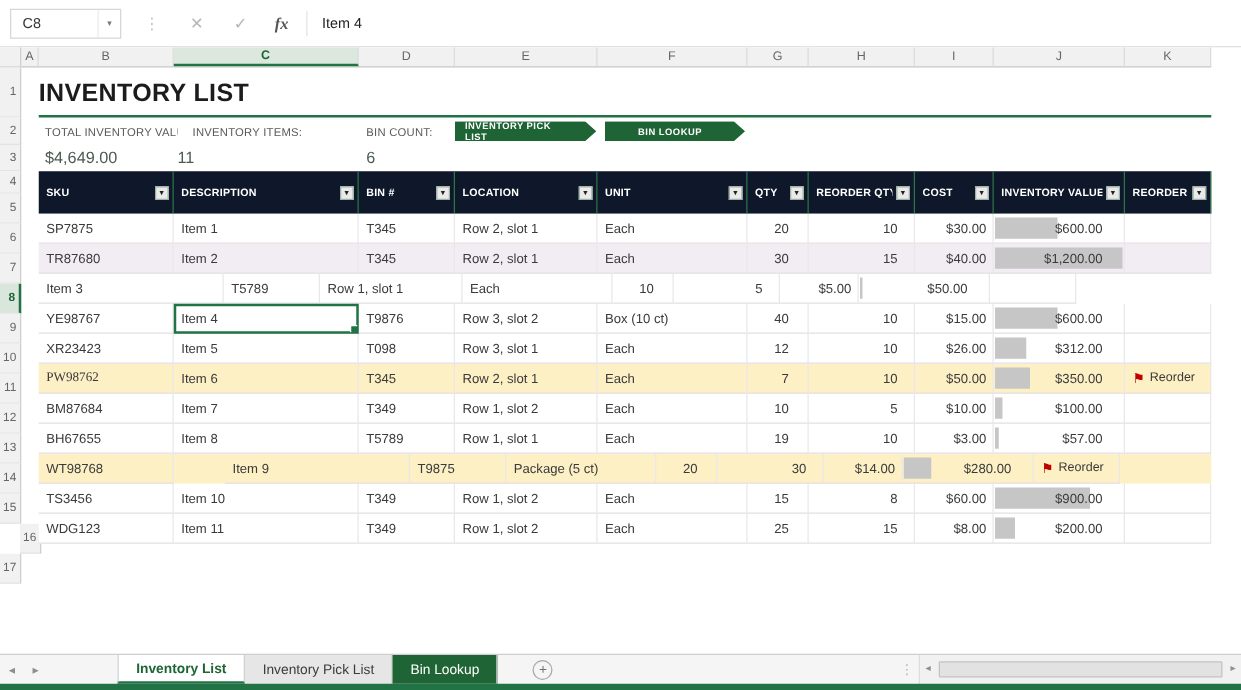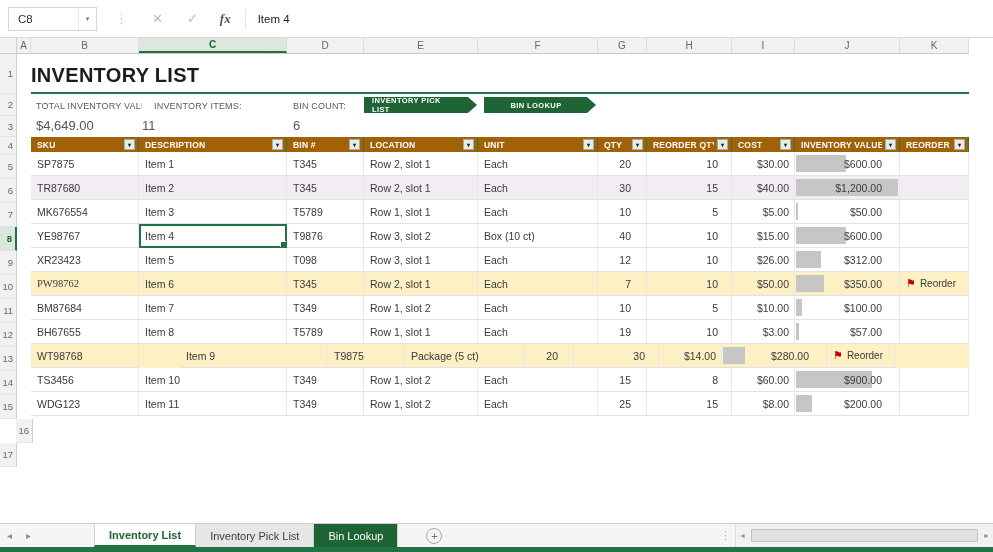--- a/index.html
+++ b/index.html
@@ -55,21 +55,21 @@
     clip-path:polygon(0 0, calc(100% - 9px) 0, 100% 50%, calc(100% - 9px) 100%, 0 100%); }
   .gbtn0 { left:347px; width:113px; }
   .gbtn1 { left:467px; width:112px; }
   .r3 { position:relative; height:21px; }
   .sum-value { position:absolute; top:0; height:21px; line-height:20px; font-size:13px;
     color:#4C5B51; }
   .val0 { left:19px; } .val1 { left:125px; } .val2 { left:276px; }
 
   
   .table { margin-left:14px; width:938px; }
-  .thead { display:flex; height:15px; background:#a16207; }
+  .thead { display:flex; height:34px; background:#0f172a; }
   .th { display:flex; align-items:center; justify-content:space-between;
     padding:0 3px 0 6px; color:#fff; font-size:8.5px; font-weight:bold; letter-spacing:.2px;
     border-right:1px solid #2B7547; overflow:hidden; white-space:nowrap; cursor:pointer; }
   .th span.hl { overflow:hidden; }
   .filter-box { flex:0 0 11px; height:11px; margin-left:3px; background:#EAEAEA;
     border:1px solid #9FB3A5; color:#222; font-size:6px; display:flex; align-items:center;
     justify-content:center; }
   .trow { display:flex; height:24px; background:#fff; }
   .trow.band { background:#F2EDF3; }
   .trow.yellow { background:#FDF0C5; }
@@ -252,21 +252,20 @@
               <div class="td num" style="width: 49px;">30</div>
               <div class="td rq" style="width: 85px;">15</div>
               <div class="td money" style="width: 63px;">$40.00</div>
               <div class="td value" style="width: 105px;">
                 <div class="bar" style="width: calc(100% - 2px);"></div>
                 <span>$1,200.00</span>
               </div>
               <div class="td reorder" style="width: 69px;"></div>
             </div>
             <div class="trow">
-              <div class="td" style="width: 108px;">MK676554</div>
               <div class="td" style="width: 148px;">Item 3</div>
               <div class="td" style="width: 77px;">T5789</div>
               <div class="td" style="width: 114px;">Row 1, slot 1</div>
               <div class="td" style="width: 120px;">Each</div>
               <div class="td num" style="width: 49px;">10</div>
               <div class="td rq" style="width: 85px;">5</div>
               <div class="td money" style="width: 63px;">$5.00</div>
               <div class="td value" style="width: 105px;">
                 <div class="bar" style="width: calc(4% - 2px);"></div>
                 <span>$50.00</span>

